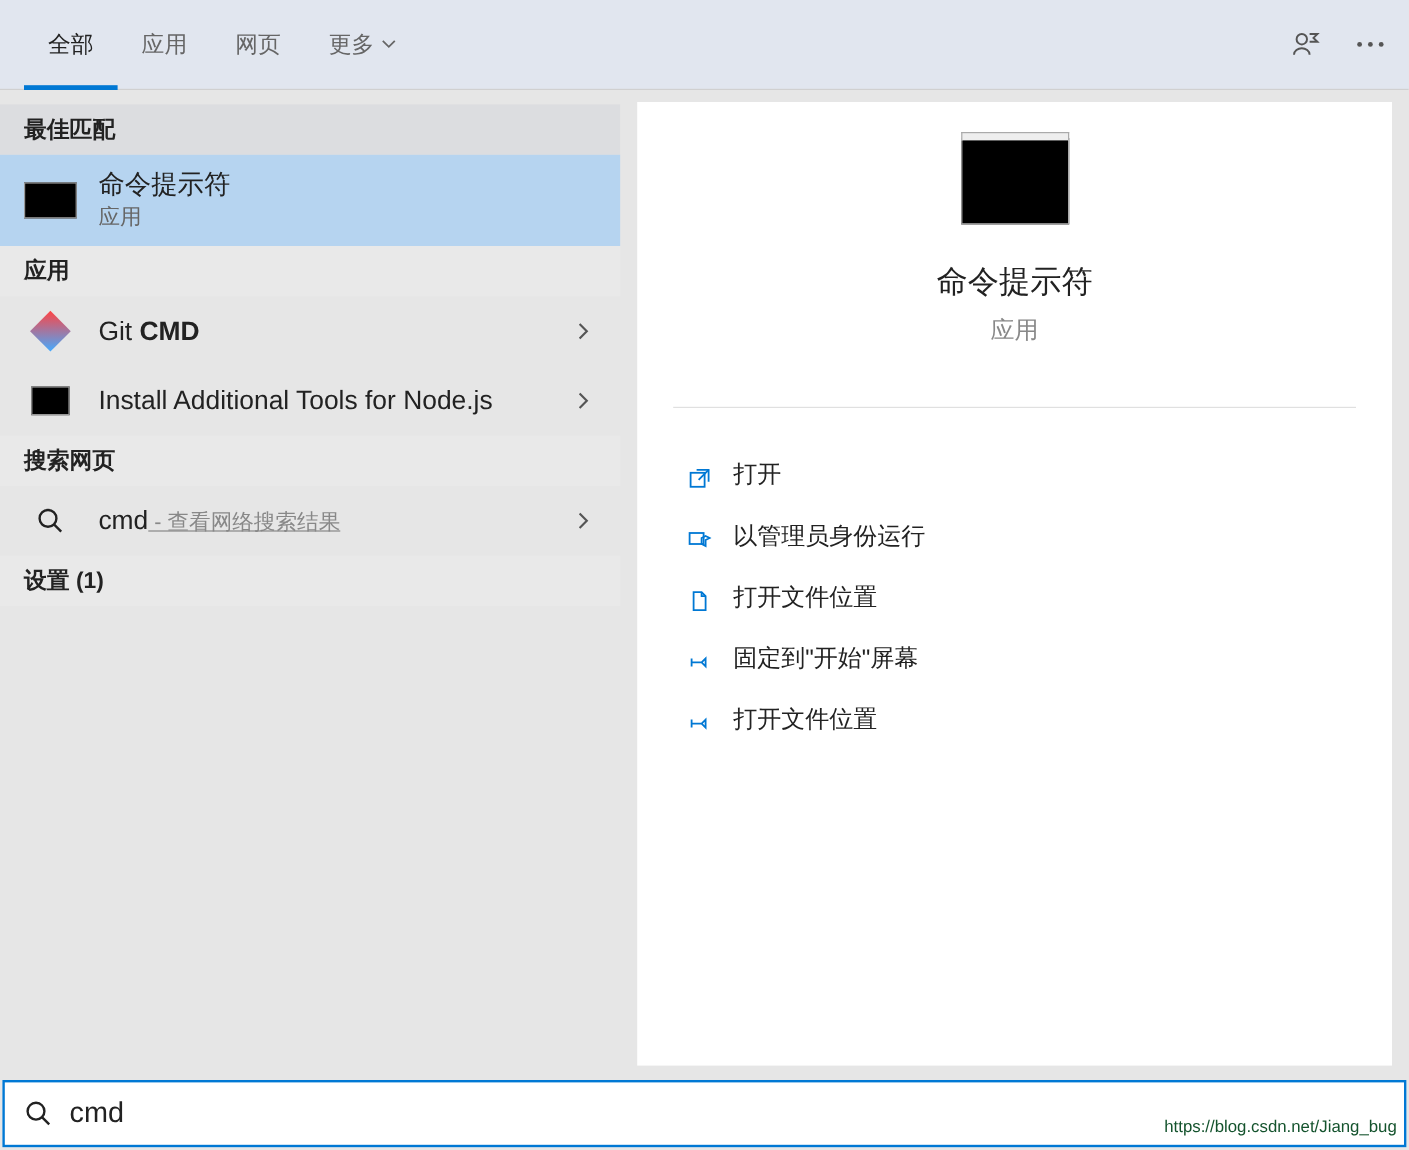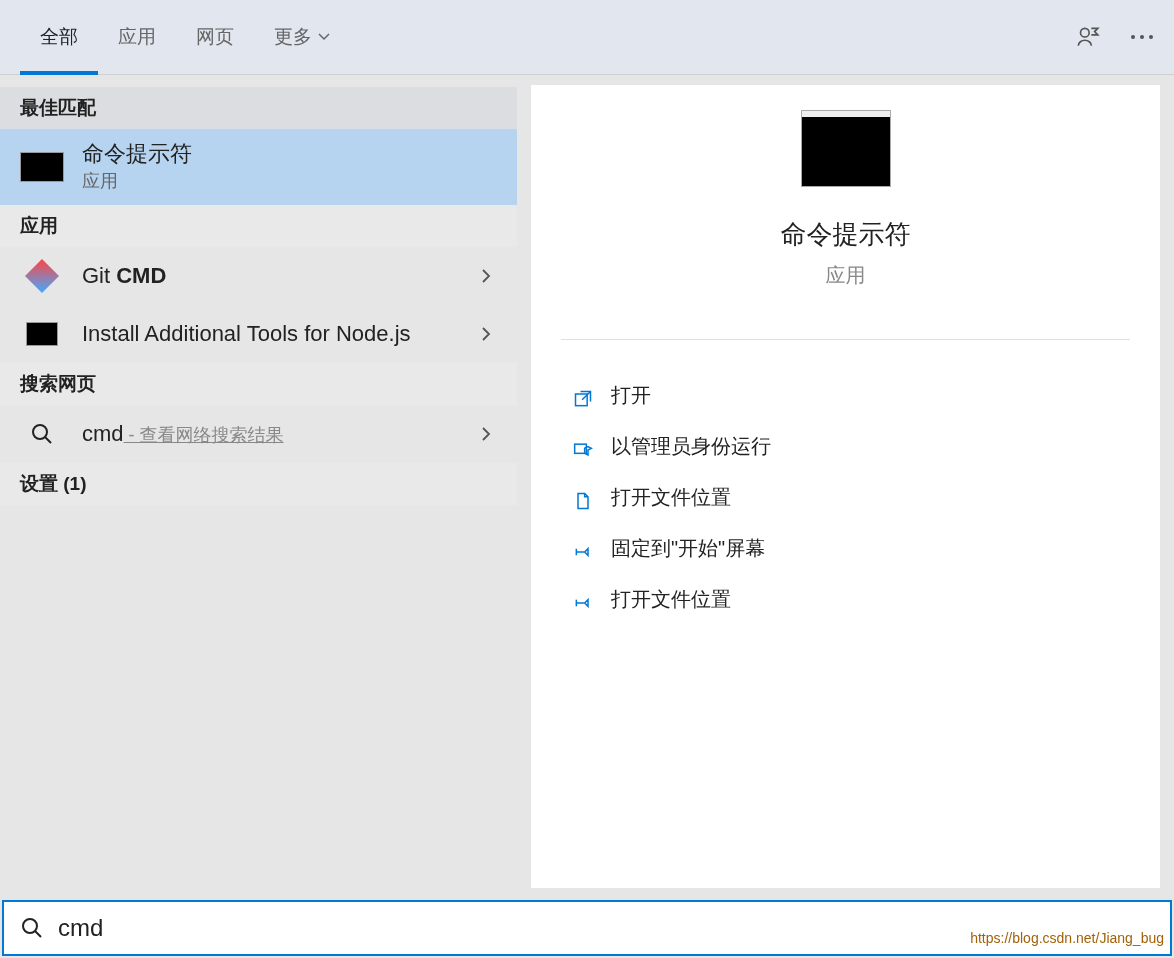--- a/index.html
+++ b/index.html
@@ -66,21 +66,21 @@
   .action-icon { width: 28px; margin-right: 14px; color:#0078d4; display:flex; align-items:center; justify-content:center; }
 
   .searchbar {
     position: absolute; left: 2px; right: 2px; bottom: 2px; height: 56px;
     background: #fff; border: 2px solid #0078d4; display:flex; align-items:center;
     padding: 0 16px;
   }
   .searchbar input {
     border:none; outline:none; font-size: 24px; flex:1; margin-left: 14px; color:#222;
   }
-  .watermark { position:absolute; right:10px; bottom:12px; color:#a16207; font-size:14px; pointer-events:none;text-align:center; }
+  .watermark { position:absolute; right:10px; bottom:12px; color:#14532d; font-size:14px; pointer-events:none;text-align:center; }
 
   svg { display:block; }
 </style>
 </head>
 <body>
 
 <div class="header">
   <div class="tab active">
       <span>全部</span>
     </div>

